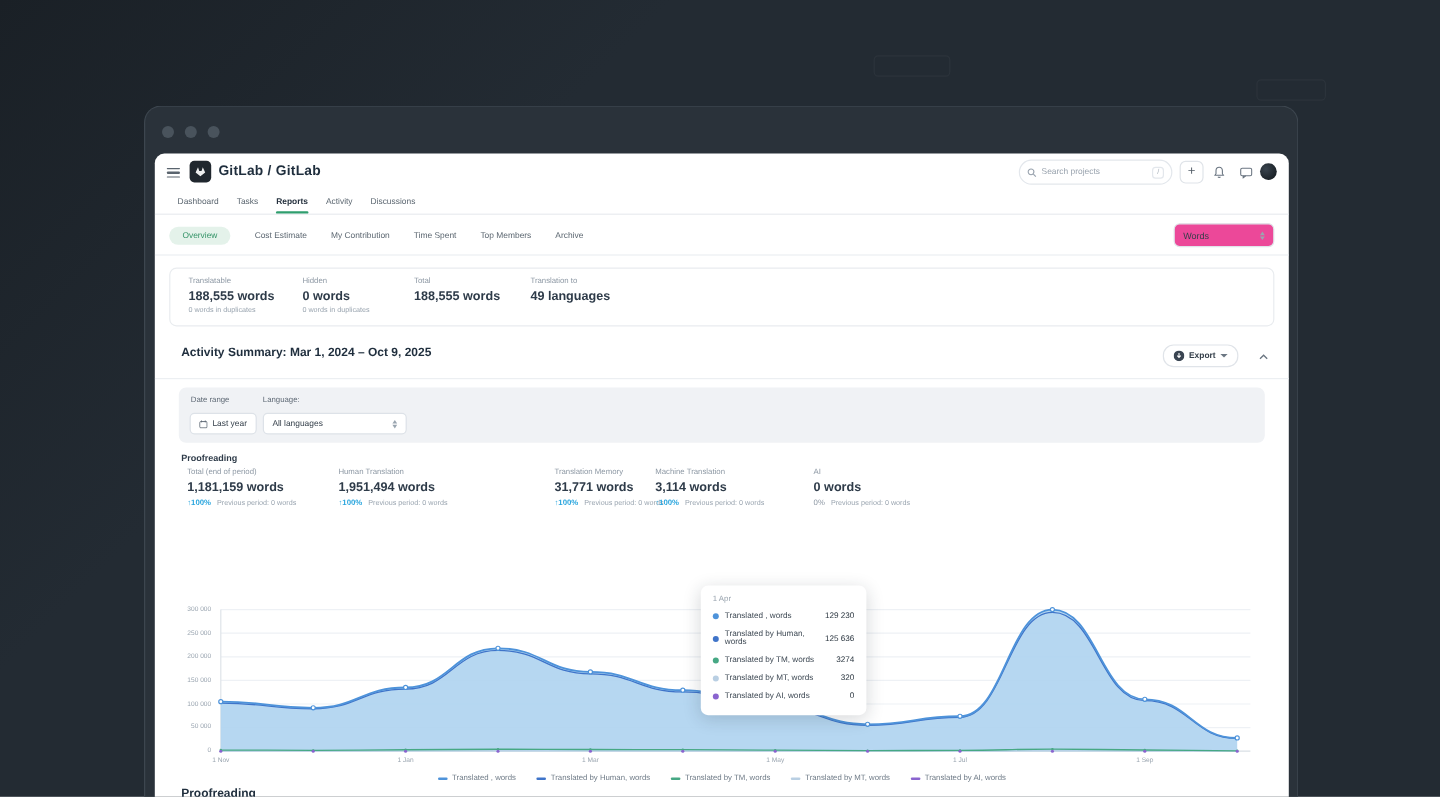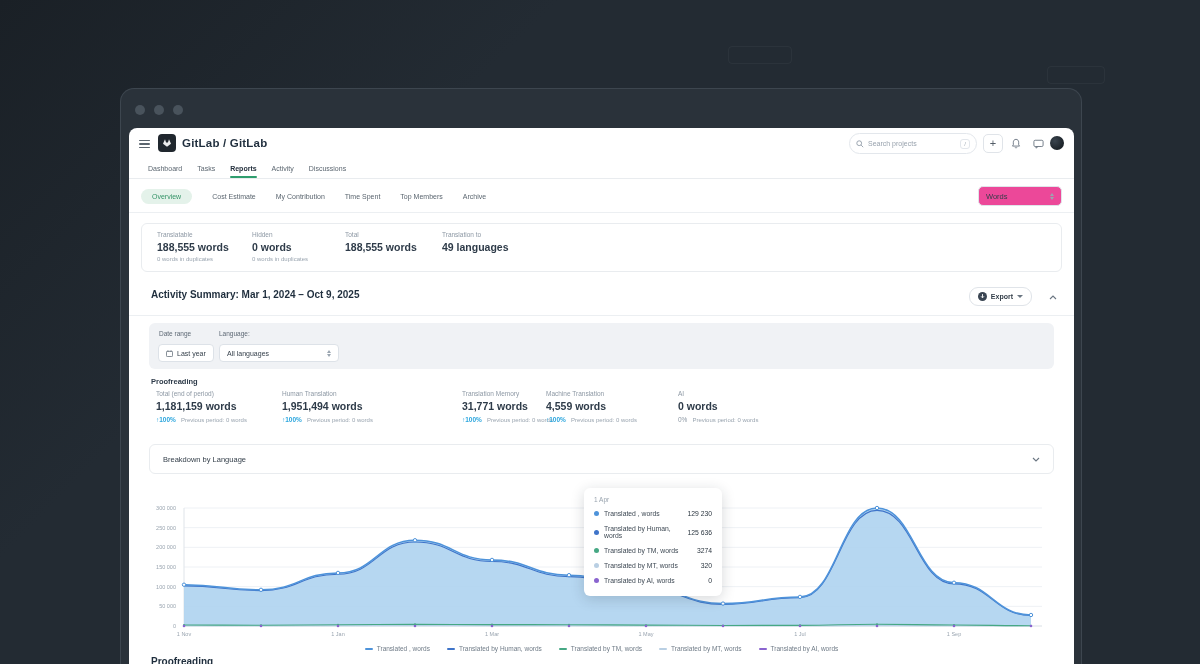--- a/index.html
+++ b/index.html
@@ -269,41 +269,35 @@
     <div class="metric" style="left:285px;margin-left:48px;">
       <div class="lbl">Translation Memory</div>
       <div class="val">31,771 words</div>
       <div class="drow">
           <span class="delta">↑100%</span>
           <span class="note">Previous period: 0 words</span>
         </div>
     </div>
     <div class="metric" style="left:417px;">
       <div class="lbl">Machine Translation</div>
-      <div class="val">4,559 words</div>
+      <div class="val">3,114 words</div>
       <div class="drow">
           <span class="delta">↑100%</span>
           <span class="note">Previous period: 0 words</span>
         </div>
     </div>
     <div class="metric" style="left:549px;">
       <div class="lbl">AI</div>
       <div class="val">0 words</div>
       <div class="drow">
           <span class="delta gray">0%</span>
           <span class="note">Previous period: 0 words</span>
         </div>
     </div>
 
-    <div class="breakdown">
-      <span class="t">Breakdown by Language</span>
-      <svg width="8" height="5" viewBox="0 0 8 5">
-        <path d="M1 1 L4 4 L7 1" fill="none" stroke="#6b7682" stroke-width="1.1"></path>
-      </svg>
-    </div>
 
     <div class="chart">
       <div id="y-axis">
           <div class="ylab" style="top: 122px;">0</div>
           <div class="ylab" style="top: 102.333px;">50 000</div>
           <div class="ylab" style="top: 82.6667px;">100 000</div>
           <div class="ylab" style="top: 63px;">150 000</div>
           <div class="ylab" style="top: 43.3333px;">200 000</div>
           <div class="ylab" style="top: 23.6667px;">250 000</div>
           <div class="ylab" style="top: 4px;">300 000</div>

